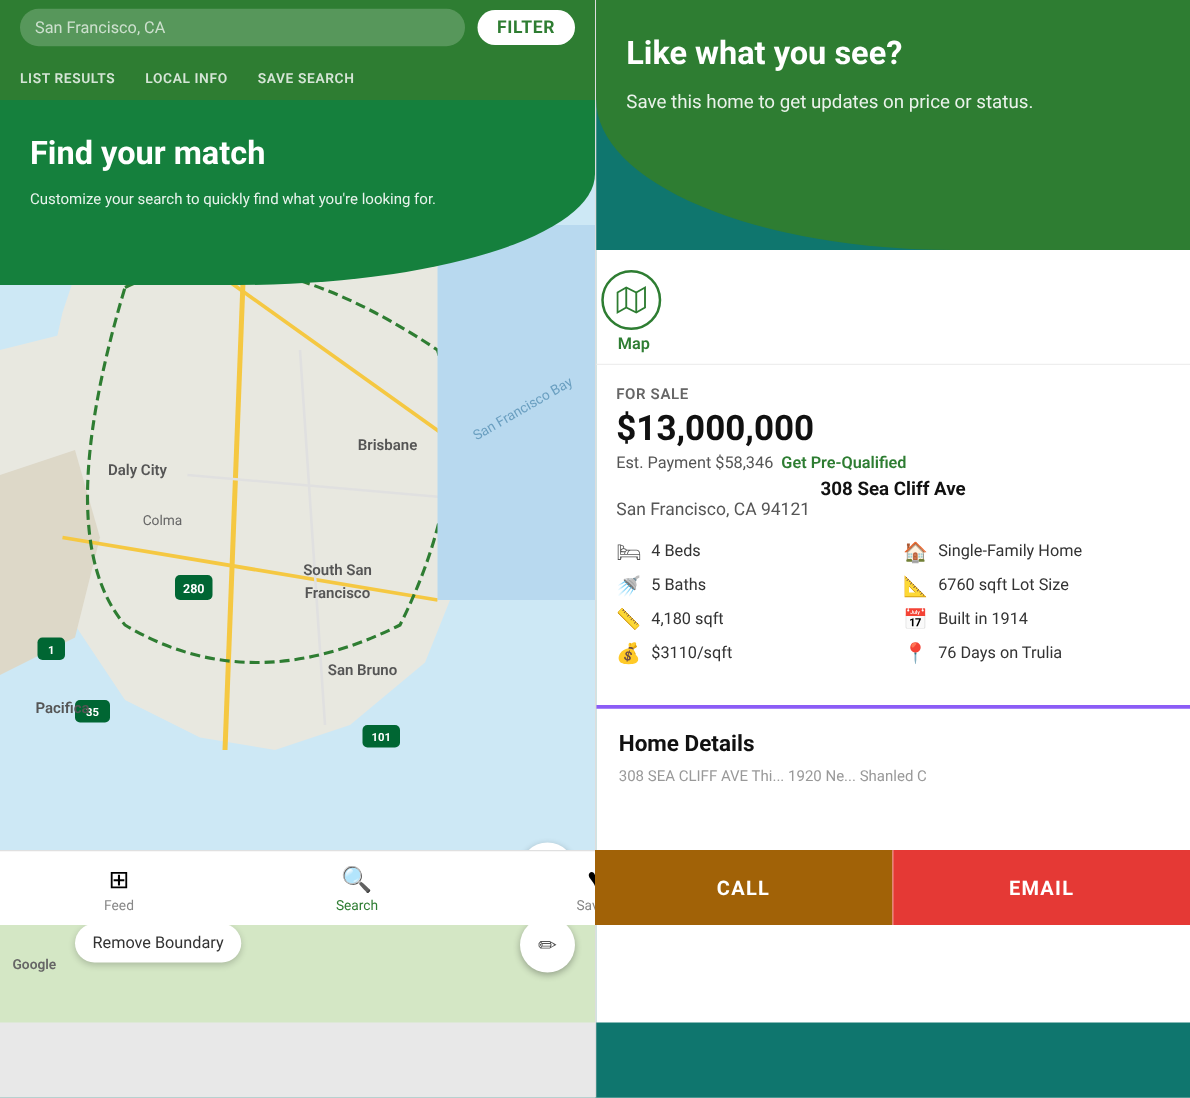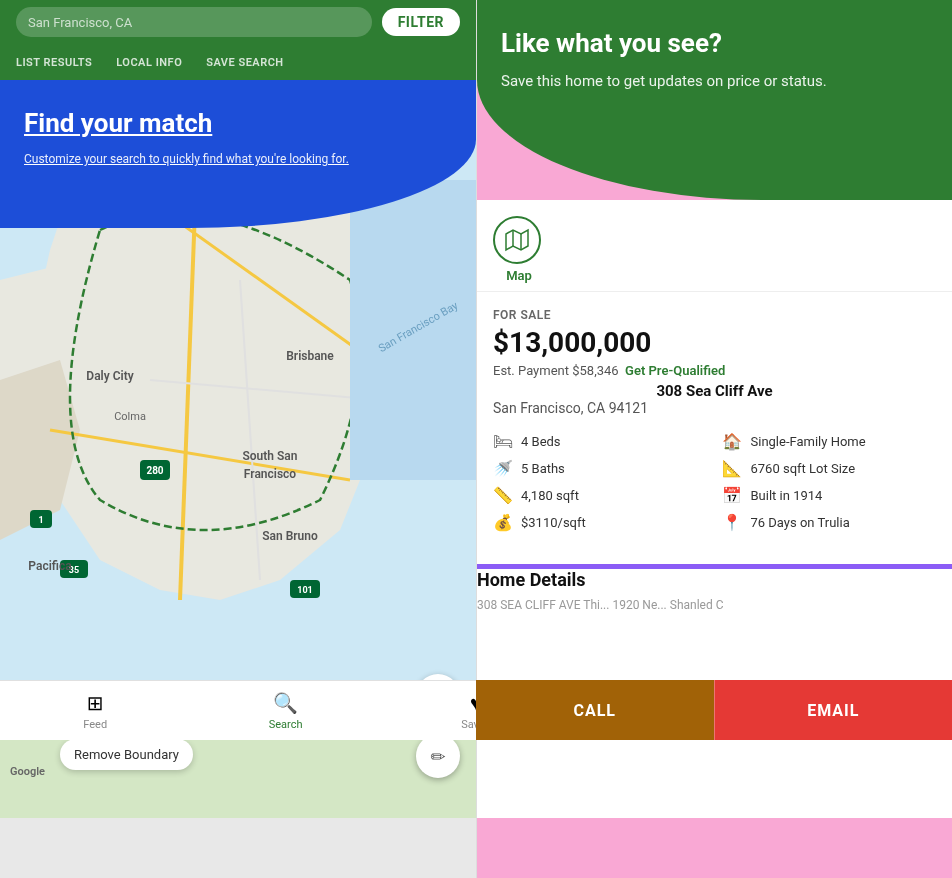--- a/index.html
+++ b/index.html
@@ -90,25 +90,24 @@
     .left-overlay {
       position: absolute;
       top: 80px;
       left: 0;
       width: 100%;
       z-index: 20;
       pointer-events: none;
     }
 
     .green-card-left {
-      background: #1d4ed8;
+      background: #15803d;
       border-radius: 0 0 60% 0;
       padding: 28px 24px 60px 24px;
       color: white;
-      text-decoration: underline;
     }
 
     .green-card-left h2 {
       font-size: 26px;
       font-weight: 700;
       margin-bottom: 12px;
     }
 
     .green-card-left p {
       font-size: 12px;
@@ -225,21 +224,21 @@
       color: #2e7d32;
     }
 
     
     .right-panel {
       width: 476px;
       height: 878px;
       display: flex;
       flex-direction: column;
       position: relative;
-      background: #f9a8d4;
+      background: #0f766e;
       border-left: 1px solid #ddd;
     }
 
     .right-top-bar {
       background: #2e7d32;
       height: 80px;
       display: flex;
       align-items: flex-start;
       justify-content: flex-end;
       padding: 12px 16px;
@@ -294,21 +293,21 @@
       top: 200px;
       left: 0;
       width: 100%;
       bottom: 60px;
       overflow-y: auto;
       background: white;
       z-index: 5;
     }
 
     .right-tabs-section {
-      padding: 16px 16px 8px;
+      padding: 16px 4px 8px;
       border-bottom: 1px solid #eee;
     }
 
     .map-tab-icon {
       width: 48px;
       height: 48px;
       border-radius: 50%;
       border: 2px solid #2e7d32;
       display: flex;
       align-items: center;
@@ -389,22 +388,22 @@
     }
 
     .detail-icon {
       font-size: 16px;
       color: #555;
       width: 20px;
       text-align: center;
     }
 
     .home-details-section {
-      padding: 0;
-      border-top: 5px solid #8b5cf6;
+      padding: 18px;
+      border-top: 3px solid #8b5cf6;
     }
 
     .home-details-title {
       font-size: 18px;
       font-weight: 700;
       color: #111;
       margin-bottom: 8px;
     }
 
     .address-small {

